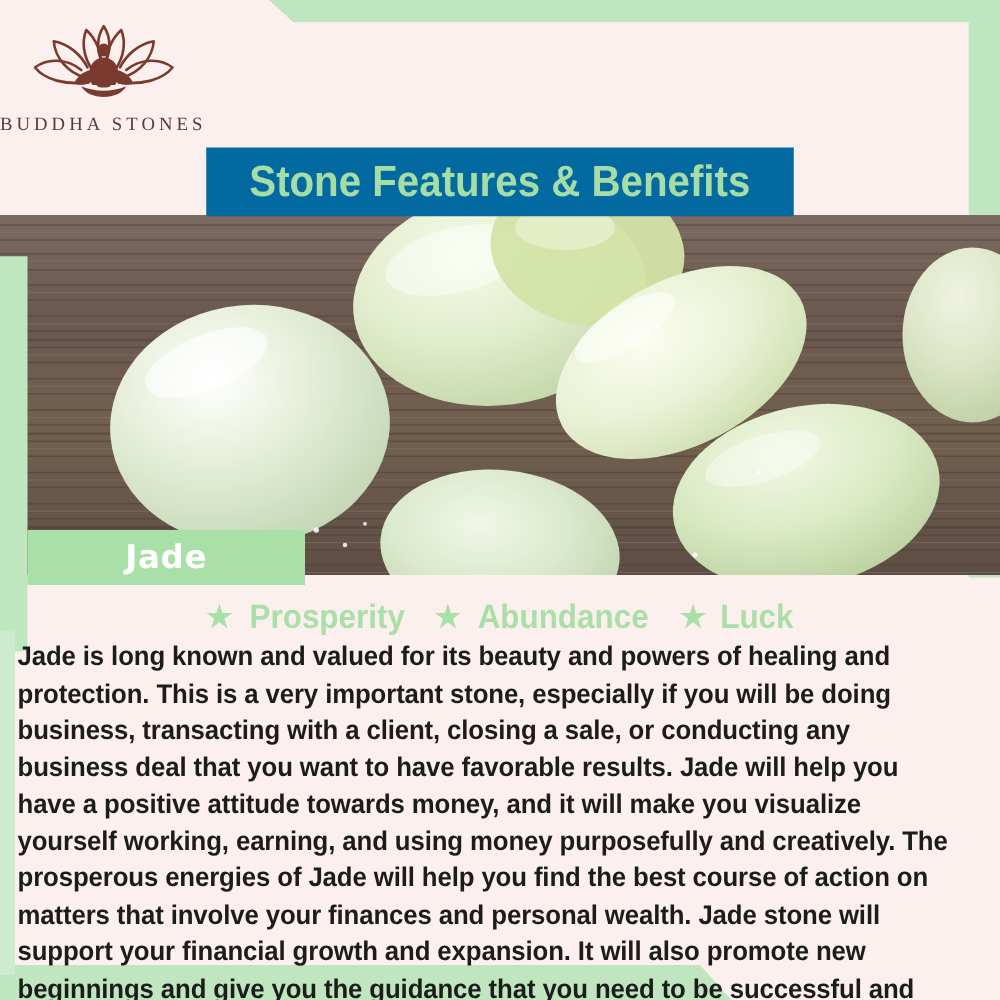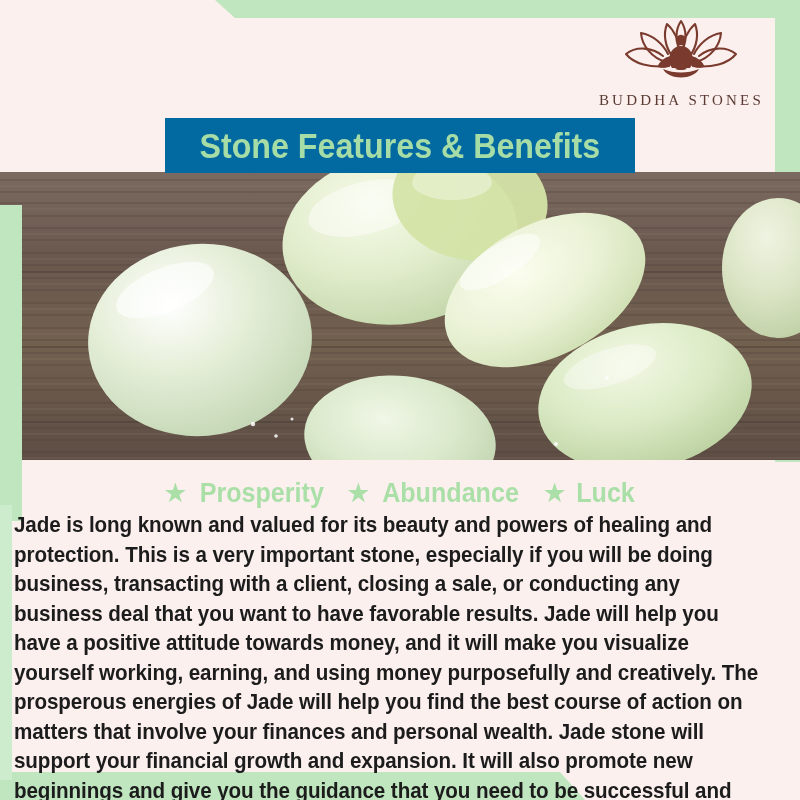--- a/index.html
+++ b/index.html
@@ -73,21 +73,21 @@
   
   .header {
     position: absolute;
     top: 0;
     left: 0;
     width: 764px;
     height: 118px;
     z-index: 3;
     display: flex;
     flex-direction: column;
-    align-items: flex-end;
+    align-items: flex-start;
     justify-content: flex-start;
     padding-top: 16px;
     box-sizing: border-box;
     background: transparent;
   }
   .logo-wrap {
     display: flex;
     flex-direction: column;
     align-items: center;
   }
@@ -369,20 +369,23 @@
         <circle cx="292" cy="247" r="1.5"></circle>
         <circle cx="607" cy="206" r="1.8"></circle>
         <circle cx="556" cy="272" r="2"></circle>
       </g>
     </svg>
   </div>
 
   <div class="deco-left-strip"></div>
   <div class="deco-left-lower"></div>
 
+  <div class="jade-band">
+    <span class="jade-band-label">Jade</span>
+  </div>
 
   <div class="keywords">
     <div class="keyword">
       <span class="star-icon">★</span>
       <span class="keyword-label">Prosperity</span>
     </div>
     <div class="keyword">
       <span class="star-icon">★</span>
       <span class="keyword-label">Abundance</span>
     </div>

